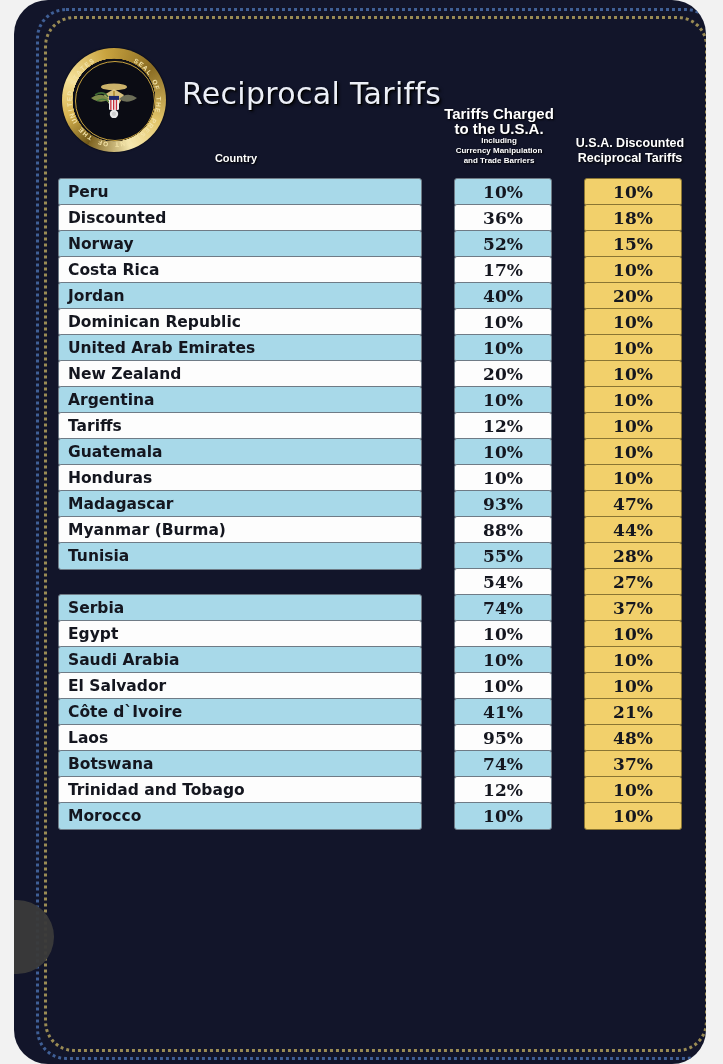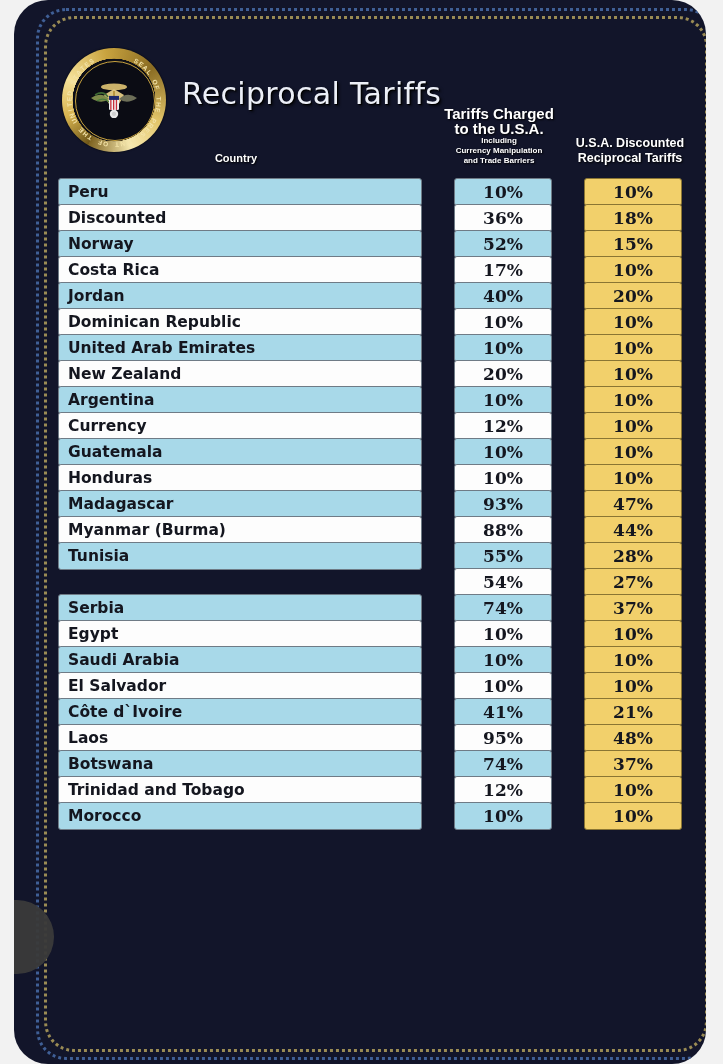--- a/index.html
+++ b/index.html
@@ -374,21 +374,21 @@
           <div class="cell cell-country bg-white">New Zealand</div>
           <div class="cell cell-num cell-charged bg-white">20%</div>
           <div class="cell cell-num cell-discount bg-gold">10%</div>
         </div>
         <div class="row">
           <div class="cell cell-country bg-blue">Argentina</div>
           <div class="cell cell-num cell-charged bg-blue">10%</div>
           <div class="cell cell-num cell-discount bg-gold">10%</div>
         </div>
         <div class="row">
-          <div class="cell cell-country bg-white">Currency</div>
+          <div class="cell cell-country bg-white">Tariffs</div>
           <div class="cell cell-num cell-charged bg-white">12%</div>
           <div class="cell cell-num cell-discount bg-gold">10%</div>
         </div>
         <div class="row">
           <div class="cell cell-country bg-blue">Guatemala</div>
           <div class="cell cell-num cell-charged bg-blue">10%</div>
           <div class="cell cell-num cell-discount bg-gold">10%</div>
         </div>
         <div class="row">
           <div class="cell cell-country bg-white">Honduras</div>

